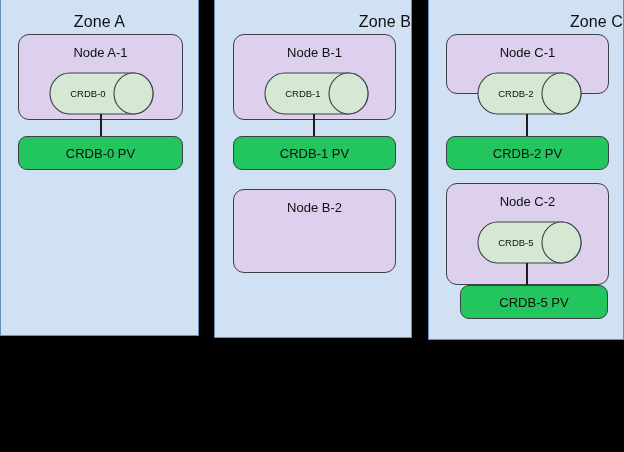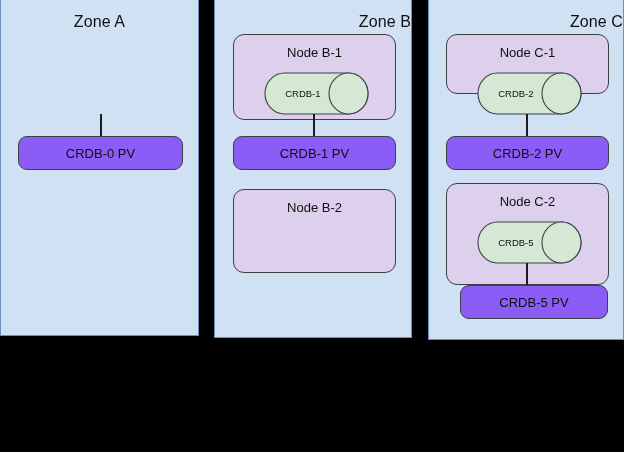--- a/index.html
+++ b/index.html
@@ -82,21 +82,21 @@
   
   .connector {
     position: absolute;
     width: 2px;
     background: #1d1d20;
   }
 
   
   .pv {
     position: absolute;
-    background: #8b5cf6;
+    background: #22c55e;
     border: 1px solid #3f3f46;
     border-radius: 9px;
     box-sizing: border-box;
     display: flex;
     align-items: center;
     justify-content: center;
   }
   .pv-label {
     font-size: 13px;
     color: #0f0f10;
@@ -104,20 +104,31 @@
   }
 </style>
 </head>
 <body>
 
 <div id="canvas">
 
   <div class="zone" style="left:0px; top:-4px; width:199px; height:340px;">
     <div class="zone-title" style="top:16px;">Zone A</div>
 
+    <div class="node" style="left:17px; top:37px; width:165px; height:86px;">
+      <div class="node-title" style="top:10px;">Node A-1</div>
+
+      <div class="cyl" style="left:30px; top:37px; width:105px; height:43px;">
+        <svg width="105" height="43" viewBox="0 0 105 43">
+          <path d="M 20.5 1 L 84.5 1 A 19.5 20.5 0 0 1 84.5 42 L 20.5 42 A 19.5 20.5 0 0 1 20.5 1 Z" fill="#d5e8d4" stroke="#3f3f46" stroke-width="1.1"></path>
+          <ellipse cx="84.5" cy="21.5" rx="19.5" ry="20.5" fill="#d5e8d4" stroke="#3f3f46" stroke-width="1.1"></ellipse>
+        </svg>
+        <div class="cyl-label">CRDB-0</div>
+      </div>
+    </div>
 
     <div class="connector" style="left:99px; top:117px; height:26px;"></div>
 
     <div class="pv" style="left:17px; top:139px; width:165px; height:34px;">
       <span class="pv-label">CRDB-0 PV</span>
     </div>
   </div>
 
   <div class="zone" style="left:214px; top:-4px; width:198px; height:342px;">
     <div class="zone-title" style="top:16px;text-align:right;">Zone B</div>

